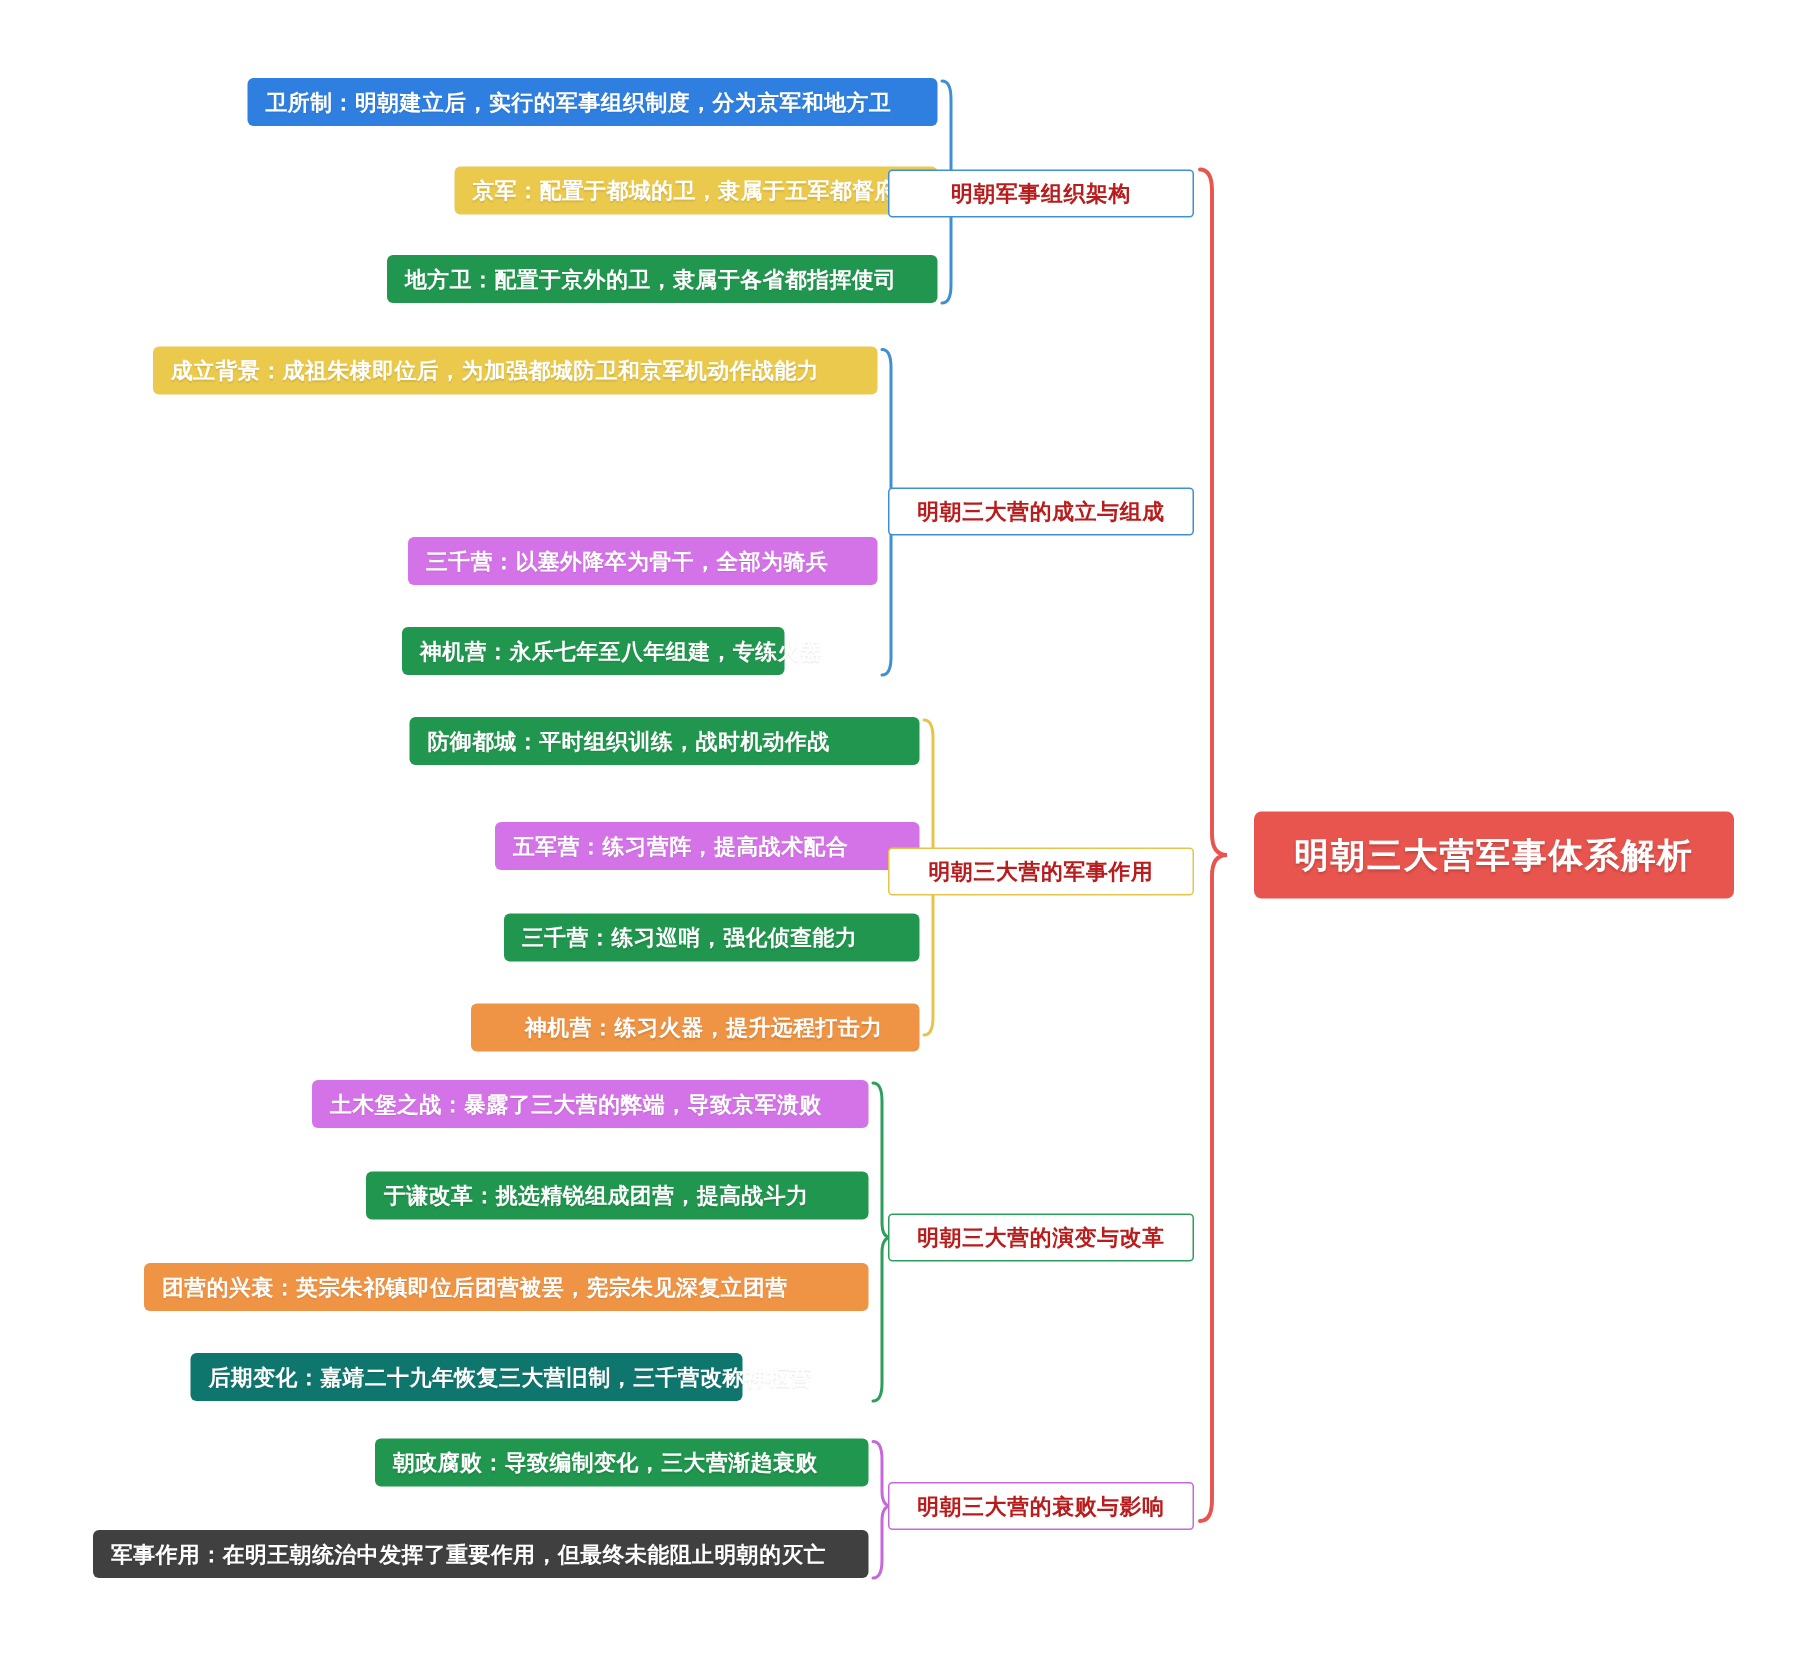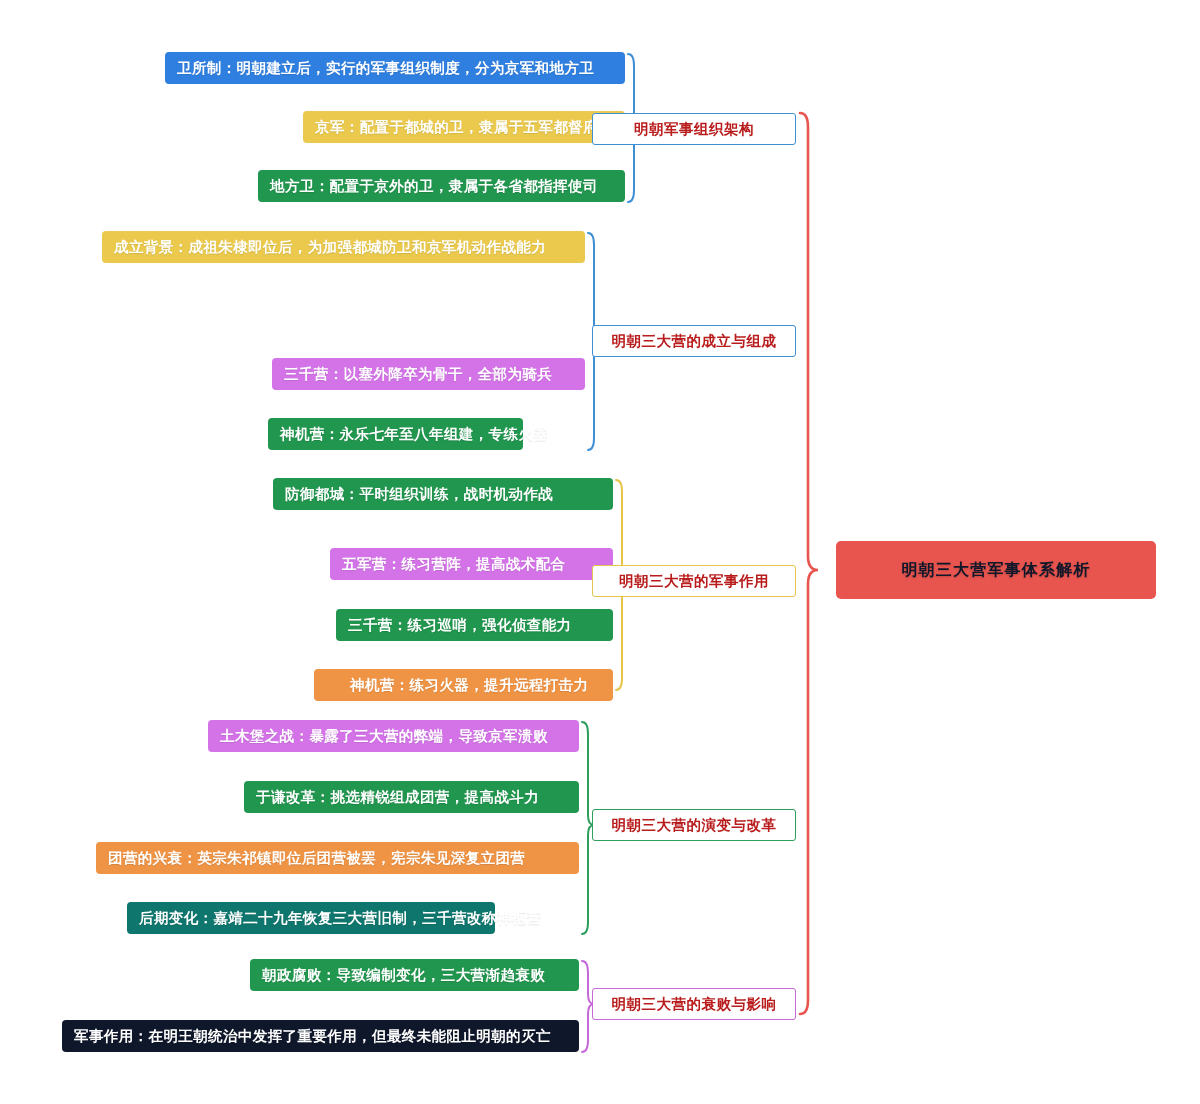--- a/index.html
+++ b/index.html
@@ -60,22 +60,22 @@
     white-space: nowrap;
   }
   .root {
     position: absolute;
     box-sizing: border-box;
     display: flex;
     align-items: center;
     justify-content: center;
     border-radius: 5px;
     background: #e8544e;
-    color: #0f172a;
-    font-size: 16px;
+    color: #ffffff;
+    font-size: 23px;
     font-weight: bold;
     letter-spacing: 1.2px;
     white-space: nowrap;
     text-shadow: 0 1px 2px rgba(0,0,0,0.18);
   }
 </style>
 </head>
 <body>
 
 <div id="canvas">
@@ -137,21 +137,21 @@
   <div class="leaf" style="left:96px; top:842px; width:483px; background:#ef9344;">
     <span>团营的兴衰：英宗朱祁镇即位后团营被罢，宪宗朱见深复立团营</span>
   </div>
   <div class="leaf" style="left:127px; top:902px; width:368px; background:#0f766e;text-align:center;">
     <span>后期变化：嘉靖二十九年恢复三大营旧制，三千营改称神枢营</span>
   </div>
 
   <div class="leaf" style="left:250px; top:959px; width:329px; background:#21964e;">
     <span>朝政腐败：导致编制变化，三大营渐趋衰败</span>
   </div>
-  <div class="leaf" style="left:62px; top:1020px; width:517px; background:#0f172a;text-align:center;">
+  <div class="leaf" style="left:62px; top:1020px; width:517px; background:#404040;text-align:center;">
     <span>军事作用：在明王朝统治中发挥了重要作用，但最终未能阻止明朝的灭亡</span>
   </div>
 
   <div class="branch" style="left:592px; top:113px; border-color:#3f8fd4;">
     <span>明朝军事组织架构</span>
   </div>
   <div class="branch" style="left:592px; top:325px; border-color:#3f8fd4;">
     <span>明朝三大营的成立与组成</span>
   </div>
   <div class="branch" style="left:592px; top:565px; border-color:#e6c44a;">

